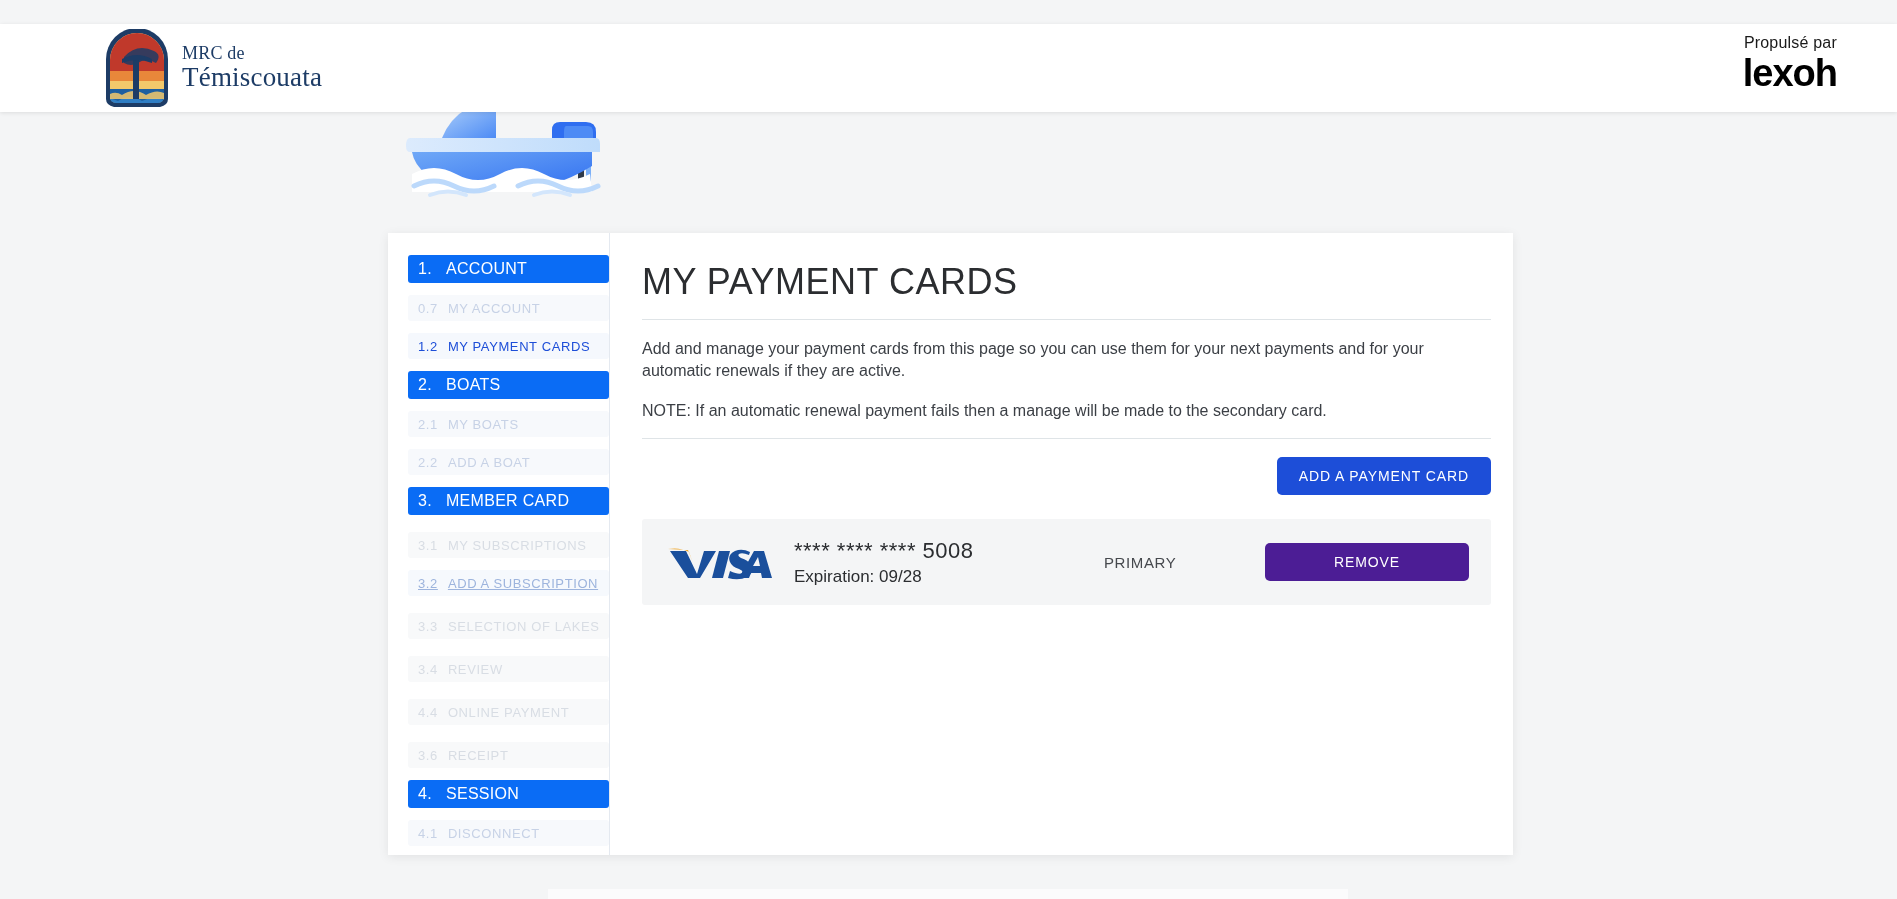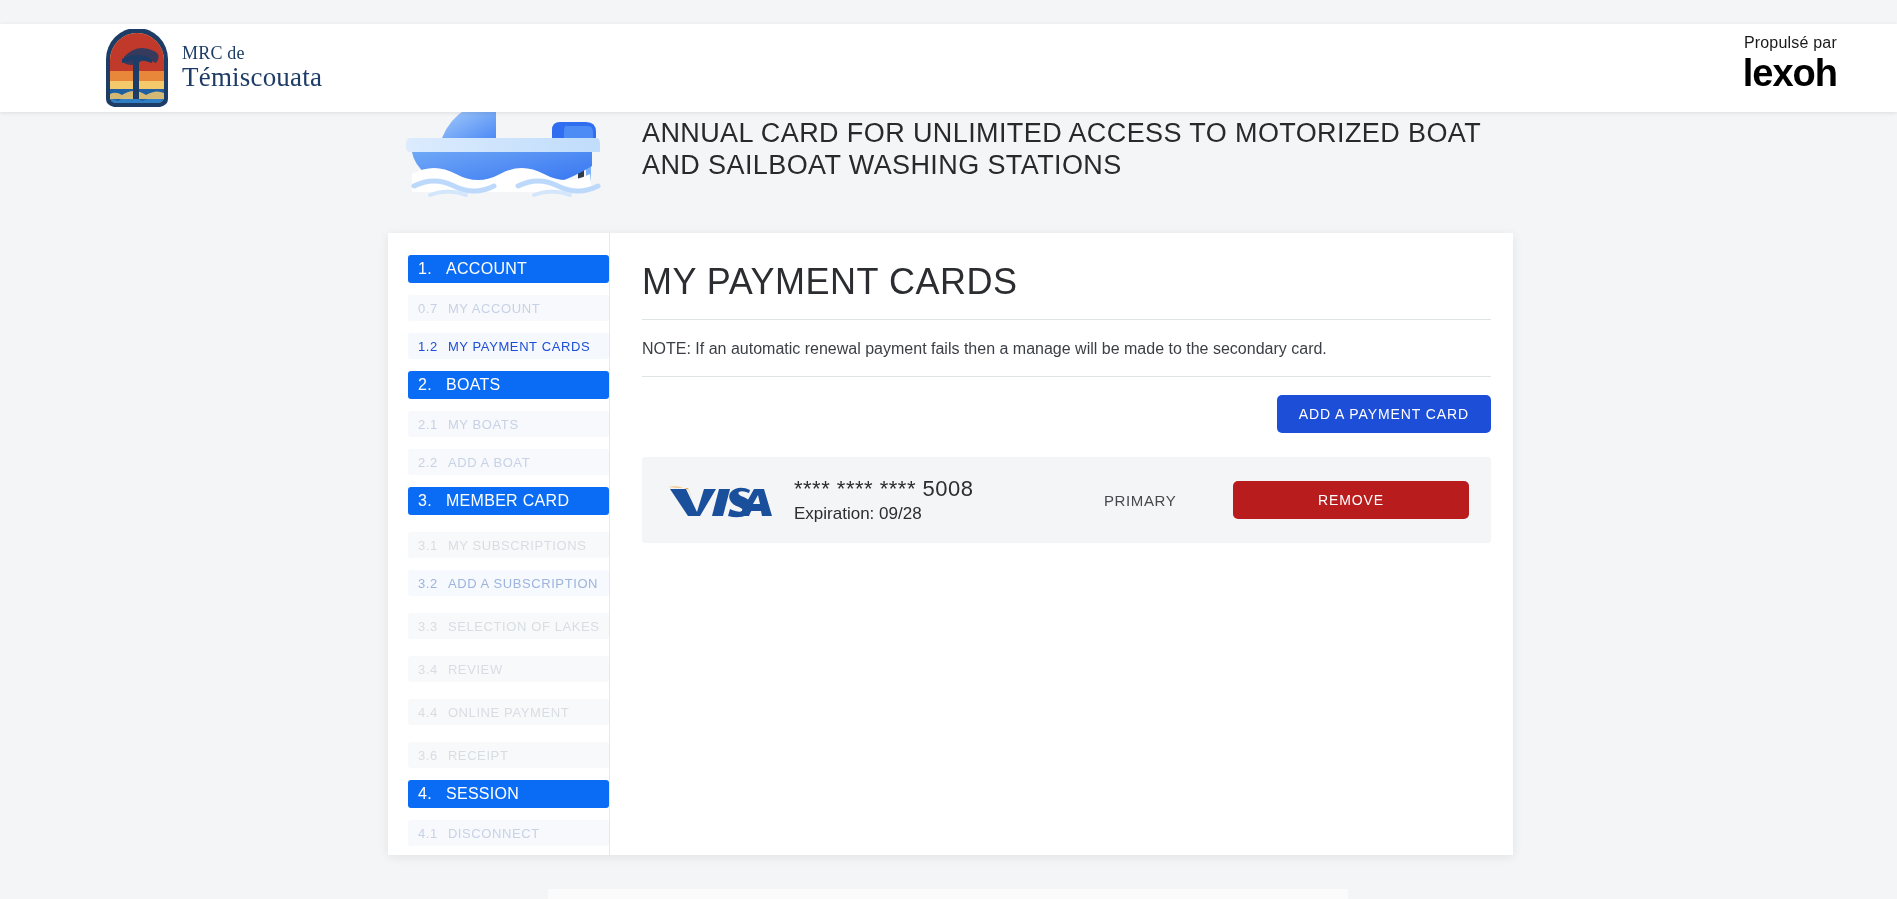--- a/index.html
+++ b/index.html
@@ -82,21 +82,21 @@
   }
   .nav-item .num { flex: 0 0 auto; margin-right: 10px; }
   .nav-item.section {
     background: #0a6cf5; color: #ffffff;
     height: 28px; font-size: 16px; font-weight: 400;
     letter-spacing: .3px;
   }
   .nav-item.section .num { margin-right: 14px; }
   .nav-item.sub { background: #f7f9fc; color: #c7d2e6; }
   .nav-item.sub.active { color: #1d4ed8; background: #f5f8fd; }
-  .nav-item.sub.enabled { color: #9db4dd; background: #f6f9fd; }
+  .nav-item.sub.enabled { color: #9db4dd; background: #f6f9fd; text-decoration: underline; }
   .nav-item.sub.muted { color: #d8dde4; background: #f8f9fa; margin-top: 17px; }
 
   
   .content { flex: 1; padding: 28px 22px 0 32px; }
   .page-title {
     font-size: 36px; font-weight: 400; color: #2b2d30;
     letter-spacing: .5px; margin: 0 0 16px 0;
   }
   .divider { height: 1px; background: #dfe4e7; margin: 0 0 18px 0; }
   .intro-text {
@@ -124,22 +124,22 @@
   }
   .visa-logo { width: 110px; flex: 0 0 110px; }
   .card-info { margin-left: 18px; flex: 0 0 300px; }
   .card-number { font-size: 22px; color: #2b2d30; letter-spacing: .5px; line-height: 1.35; }
   .card-exp { font-size: 17px; color: #2b2d30; line-height: 1.35; }
   .card-primary {
     flex: 1; font-size: 15px; color: #45484d; letter-spacing: .6px;
     padding-left: 10px;
   }
   .btn-remove {
-    background: #b91c1c; color: #fff; border: none;
-    border-radius: 5px; width: 236px; height: 38px;
+    background: #4c1d95; color: #fff; border: none;
+    border-radius: 5px; width: 204px; height: 38px;
     font-size: 14px; letter-spacing: .9px; cursor: pointer;
     font-family: inherit;
   }
 
   .footer-strip {
     position: absolute; left: 548px; bottom: 0;
     width: 800px; height: 10px;
     background: #fbfbfc;
   }
 </style>
@@ -199,21 +199,20 @@
       <rect x="186" y="60" width="5" height="22" rx="2" fill="#7cb0f8"></rect>
       <path d="M10 38 L196 38 Q200 38 200 44 L200 52 L10 52 Q6 52 6 46 Q6 38 10 38 Z" fill="url(#deckG)"></path>
       <path d="M12 52 L192 52 L192 66 Q150 92 100 92 Q50 92 26 74 Q14 64 12 52 Z" fill="url(#hullG)"></path>
       <path d="M12 74 Q34 62 56 74 Q78 86 100 74 Q122 62 144 74 Q166 86 190 74 L192 92 L12 92 Z" fill="#ffffff"></path>
       <path d="M14 86 Q34 76 54 86 Q74 96 94 86" stroke="#bcd9fb" stroke-width="5" fill="none" stroke-linecap="round"></path>
       <path d="M118 86 Q138 76 158 86 Q178 96 198 86" stroke="#bcd9fb" stroke-width="5" fill="none" stroke-linecap="round"></path>
       <path d="M30 95 Q48 88 66 95" stroke="#d3e6fc" stroke-width="4" fill="none" stroke-linecap="round"></path>
       <path d="M134 95 Q152 88 170 95" stroke="#d3e6fc" stroke-width="4" fill="none" stroke-linecap="round"></path>
     </svg>
   </span>
-  <h1 class="banner-title">ANNUAL CARD FOR UNLIMITED ACCESS TO MOTORIZED BOAT AND SAILBOAT WASHING STATIONS</h1>
 </div>
 
 <div class="panel">
 
   <nav class="sidebar" id="sidebar">
       <div class="nav-item section">
         <span class="num">1.</span>
         <span>ACCOUNT</span>
       </div>
       <div class="nav-item sub">
@@ -271,20 +270,21 @@
       <div class="nav-item sub">
         <span class="num">4.1</span>
         <span>DISCONNECT</span>
       </div>
     </nav>
 
   <div class="content">
     <h2 class="page-title">MY PAYMENT CARDS</h2>
     <div class="divider"></div>
 
+    <p class="intro-text">Add and manage your payment cards from this page so you can use them for your next payments and for your automatic renewals if they are active.</p>
     <p class="note-text">NOTE: If an automatic renewal payment fails then a manage will be made to the secondary card.</p>
 
     <div class="divider2"></div>
 
     <div class="btn-row">
       <button class="btn-add">ADD A PAYMENT CARD</button>
     </div>
 
     <div class="card-row">
       <span class="visa-logo">

